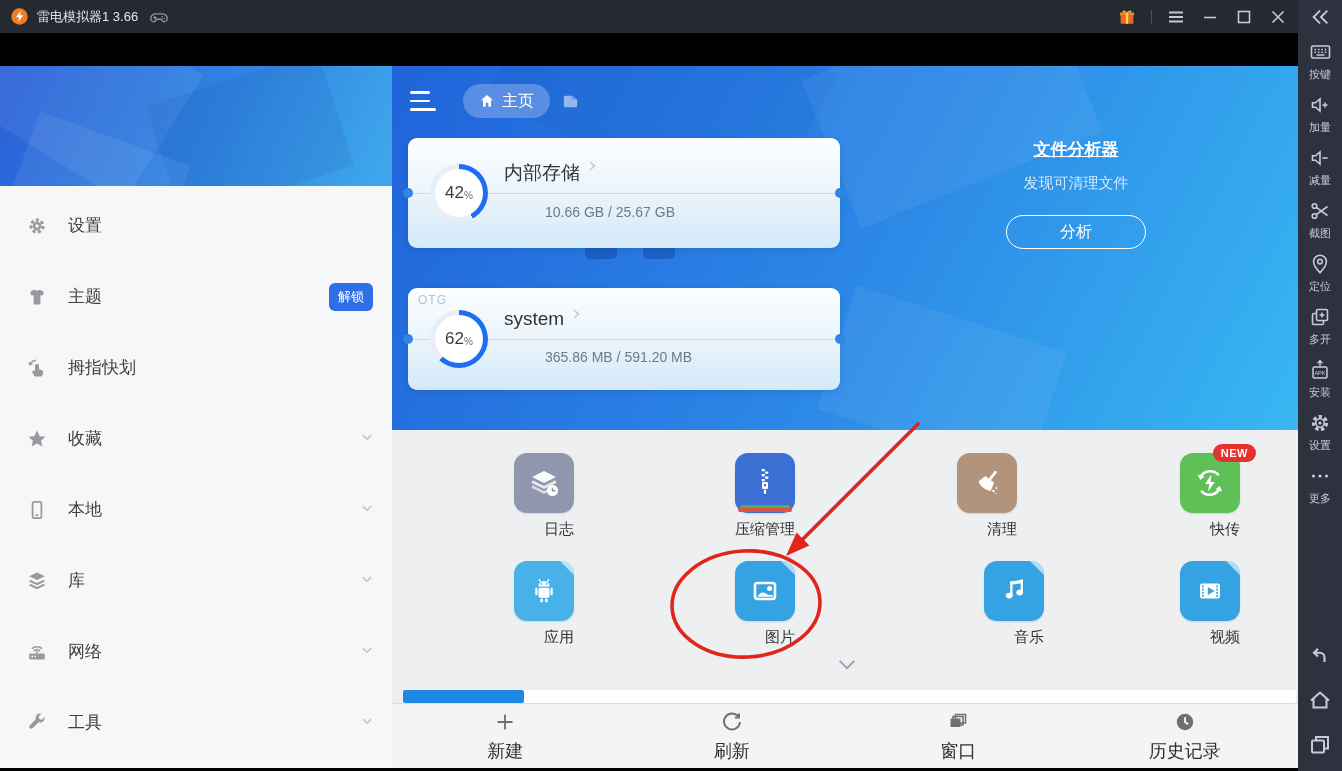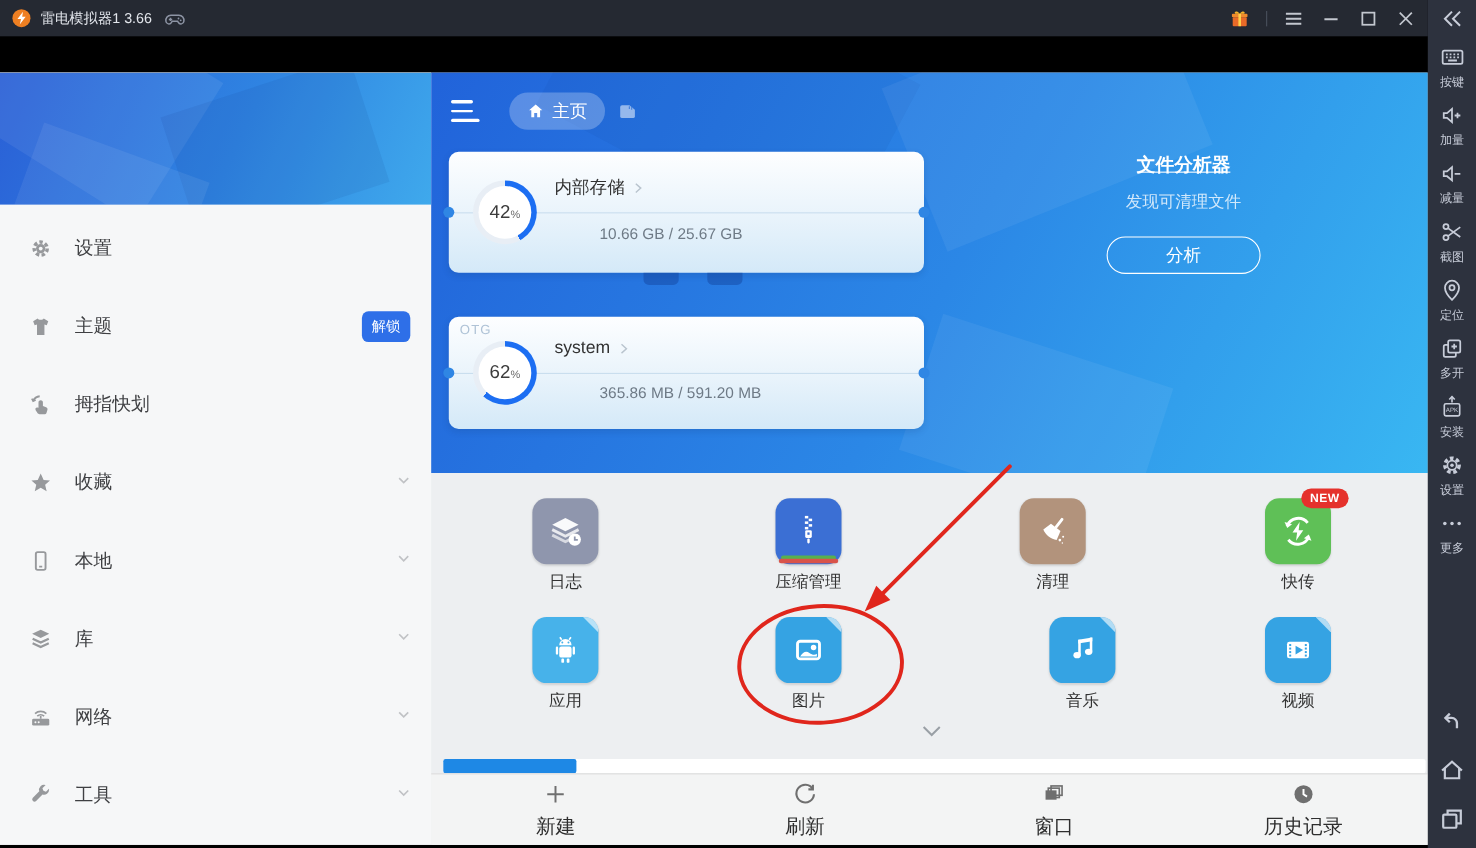--- a/index.html
+++ b/index.html
@@ -66,34 +66,34 @@
   .card1 { top:72px; height:110px; }
   .card2 { top:222px; height:102px; }
   .card .divider { position:absolute; left:0; right:0; top:50%; height:1px; background:rgba(140,180,215,.35); }
   .card .notch { position:absolute; width:10px; height:10px; border-radius:50%; background:#2f86e4; top:calc(50% - 5px); }
   .card .notch.nl { left:-5px; } .card .notch.nr { right:-5px; }
   .otg-tag { position:absolute; left:10px; top:5px; font-size:12px; color:rgba(150,175,200,.75); letter-spacing:1px; }
   .ring { position:absolute; left:22px; top:50%; transform:translateY(-50%); width:58px; height:58px; border-radius:50%; }
   .ring-inner { position:absolute; inset:5px; border-radius:50%; background:#fff; display:flex; align-items:center; justify-content:center; }
   .pct { font-size:17px; color:#3c3c3c; }
   .pct-sign { font-size:10px; color:#6b6b6b; margin-top:5px; }
-  .card-name { position:absolute; left:96px; top:22px; font-size:16px; color:#333; display:flex; align-items:center; gap:6px; }
+  .card-name { position:absolute; left:96px; top:22px; font-size:19px; color:#333; display:flex; gap:6px; }
   .card-usage { position:absolute; left:96px; top:60%; font-size:14px; color:#6e7a86;margin-left:41px; }
   .feet { position:absolute; top:182px; height:11px; width:32px; border-radius:0 0 5px 5px; background:rgba(16,62,150,.42); }
   .f1 { left:193px; } .f2 { left:251px; }
 
   .analyzer { position:absolute; left:559px; top:72px; width:250px; text-align:center; }
   .an-title { color:#fff; font-size:17px; font-weight:bold;text-decoration:underline; }
   .an-sub { color:rgba(255,255,255,.78); font-size:15px; margin-top:13px; }
   .an-btn { margin:22px auto 0; width:140px; height:34px; border:1.5px solid #fff; border-radius:17px;
     display:flex; align-items:center; justify-content:center; color:#fff; font-size:16px; cursor:pointer; }
 
   
   .grid-area { position:absolute; left:0; top:364px; width:906px; height:338px; background:#edeff1; }
-  .tile { position:absolute; width:120px; display:flex; flex-direction:column; align-items:center; cursor:pointer; }
+  .tile { position:absolute; width:120px; display:flex; flex-direction:column; align-items:flex-end; cursor:pointer; }
   .tile-icon { position:relative; width:60px; height:60px; border-radius:13px; display:flex; align-items:center; justify-content:center;
     box-shadow:0 1px 2px rgba(0,0,0,.12); }
   .tile-label { margin-top:7px; font-size:15px; color:#333; }
   .t-log{background:#8f96ad}.t-zip{background:#3b6fd4}.t-clean{background:#b2937c}.t-send{background:#5fc057}
   .t-app{background:#47b2ea}.t-pic{background:#35a3e3}.t-music{background:#35a3e3}.t-video{background:#35a3e3}
   .fold { position:absolute; top:0; right:0; width:0; height:0;
     border-top:14px solid rgba(255,255,255,.62); border-left:14px solid transparent; border-top-right-radius:13px; }
   .zip-g { position:absolute; bottom:4px; left:5px; right:5px; height:4px; background:#57b04e; border-radius:2px; }
   .zip-r { position:absolute; bottom:1px; left:3px; right:3px; height:4px; background:#d9534a; border-radius:2px; }
   .new-badge { position:absolute; top:-9px; right:-16px; background:#e5322c; color:#fff; font-size:11px; font-weight:bold;

